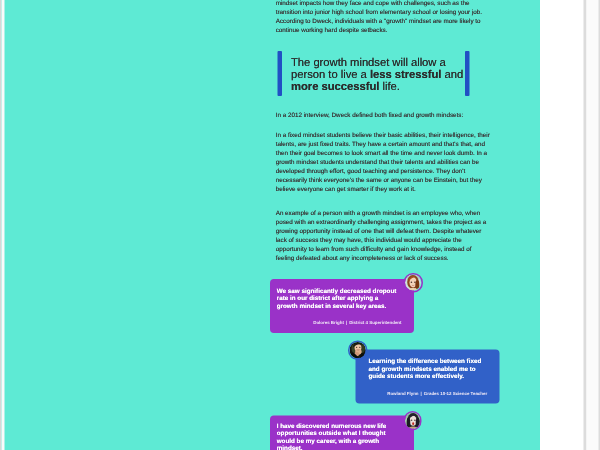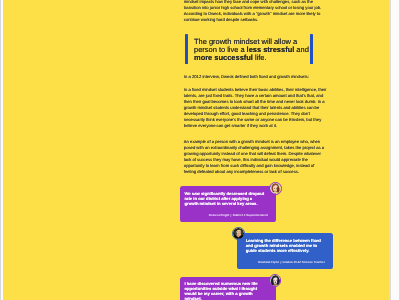--- a/index.html
+++ b/index.html
@@ -1,17 +1,17 @@
 <!DOCTYPE html>
 <html><head>
 <meta charset="utf-8">
 <style>
   html,body{margin:0;padding:0;}
   body{width:400px;height:300px;overflow:hidden;background:#fff;font-family:"Liberation Sans",sans-serif;-webkit-font-smoothing:antialiased;text-rendering:geometricPrecision;}
-  .page{position:absolute;left:0;top:0;width:400px;height:300px;background:#fde047;transform:translateZ(0);}
+  .page{position:absolute;left:0;top:0;width:360px;height:300px;background:#5eead4;transform:translateZ(0);}
   .edge-l{position:absolute;left:0;top:0;width:1px;height:300px;background:#d6d6d6;}
   .edge-l2{position:absolute;left:1px;top:0;width:2px;height:300px;background:#fafafa;}
   .edge-r{position:absolute;left:389px;top:0;width:1.6px;height:300px;background:#dcdcdc;}
   .edge-r2{position:absolute;left:391px;top:0;width:8px;height:300px;background:#fbfbfb;}
   .edge-far{position:absolute;left:399px;top:0;width:1px;height:300px;background:#dcdcdc;}
   .content{position:absolute;left:183.8px;top:0;width:143px;}
   .p{position:absolute;left:0;width:143px;font-size:4.2px;line-height:6px;color:#3a3a3a;text-align:left;margin:0;text-shadow:0 0 0.22px rgba(58,58,58,0.9);}
   #p1{top:-1.1px;} #p2{top:73.7px;} #p3{top:86.9px;} #p4{top:138.5px;}
   .quote{position:absolute;left:184.5px;top:34.3px;width:129px;height:30.2px;}
   .qbar{position:absolute;top:0;width:3.1px;height:30.2px;background:#2150c4;border-radius:0.6px;}

